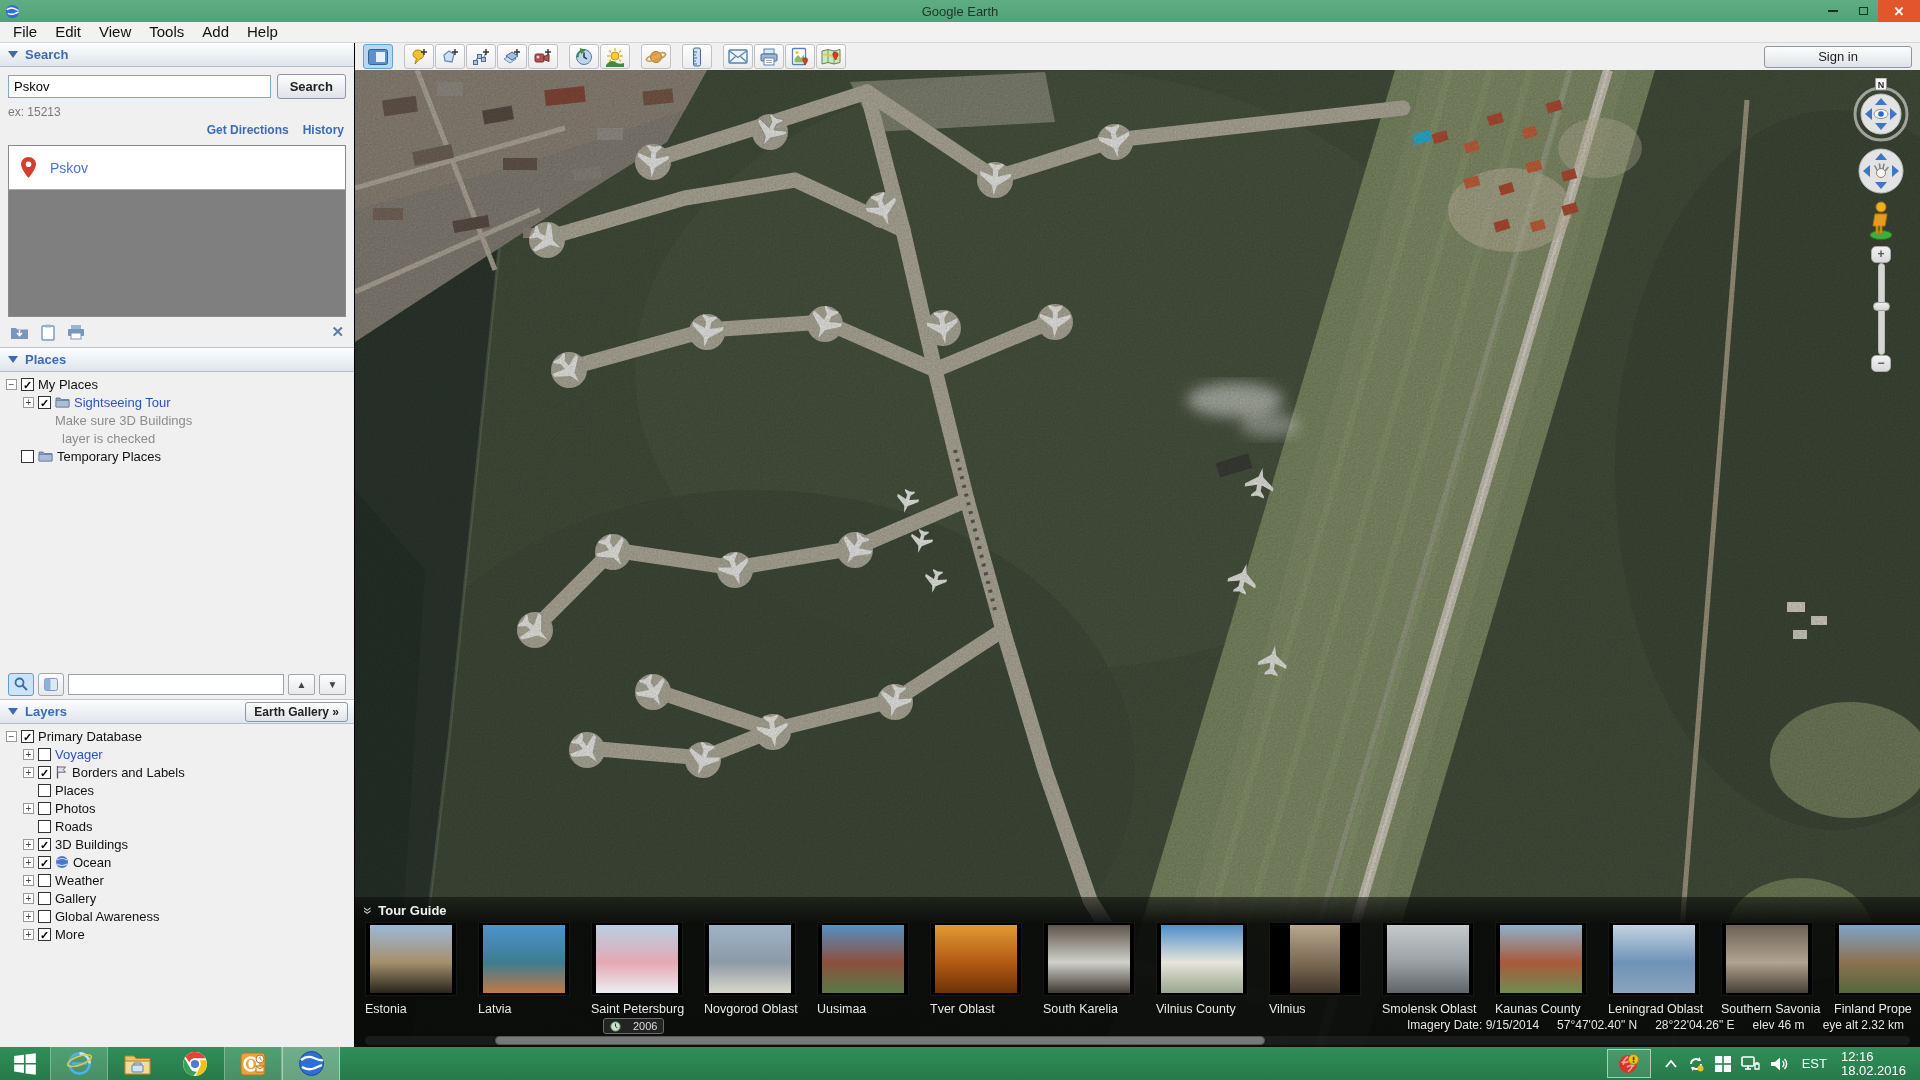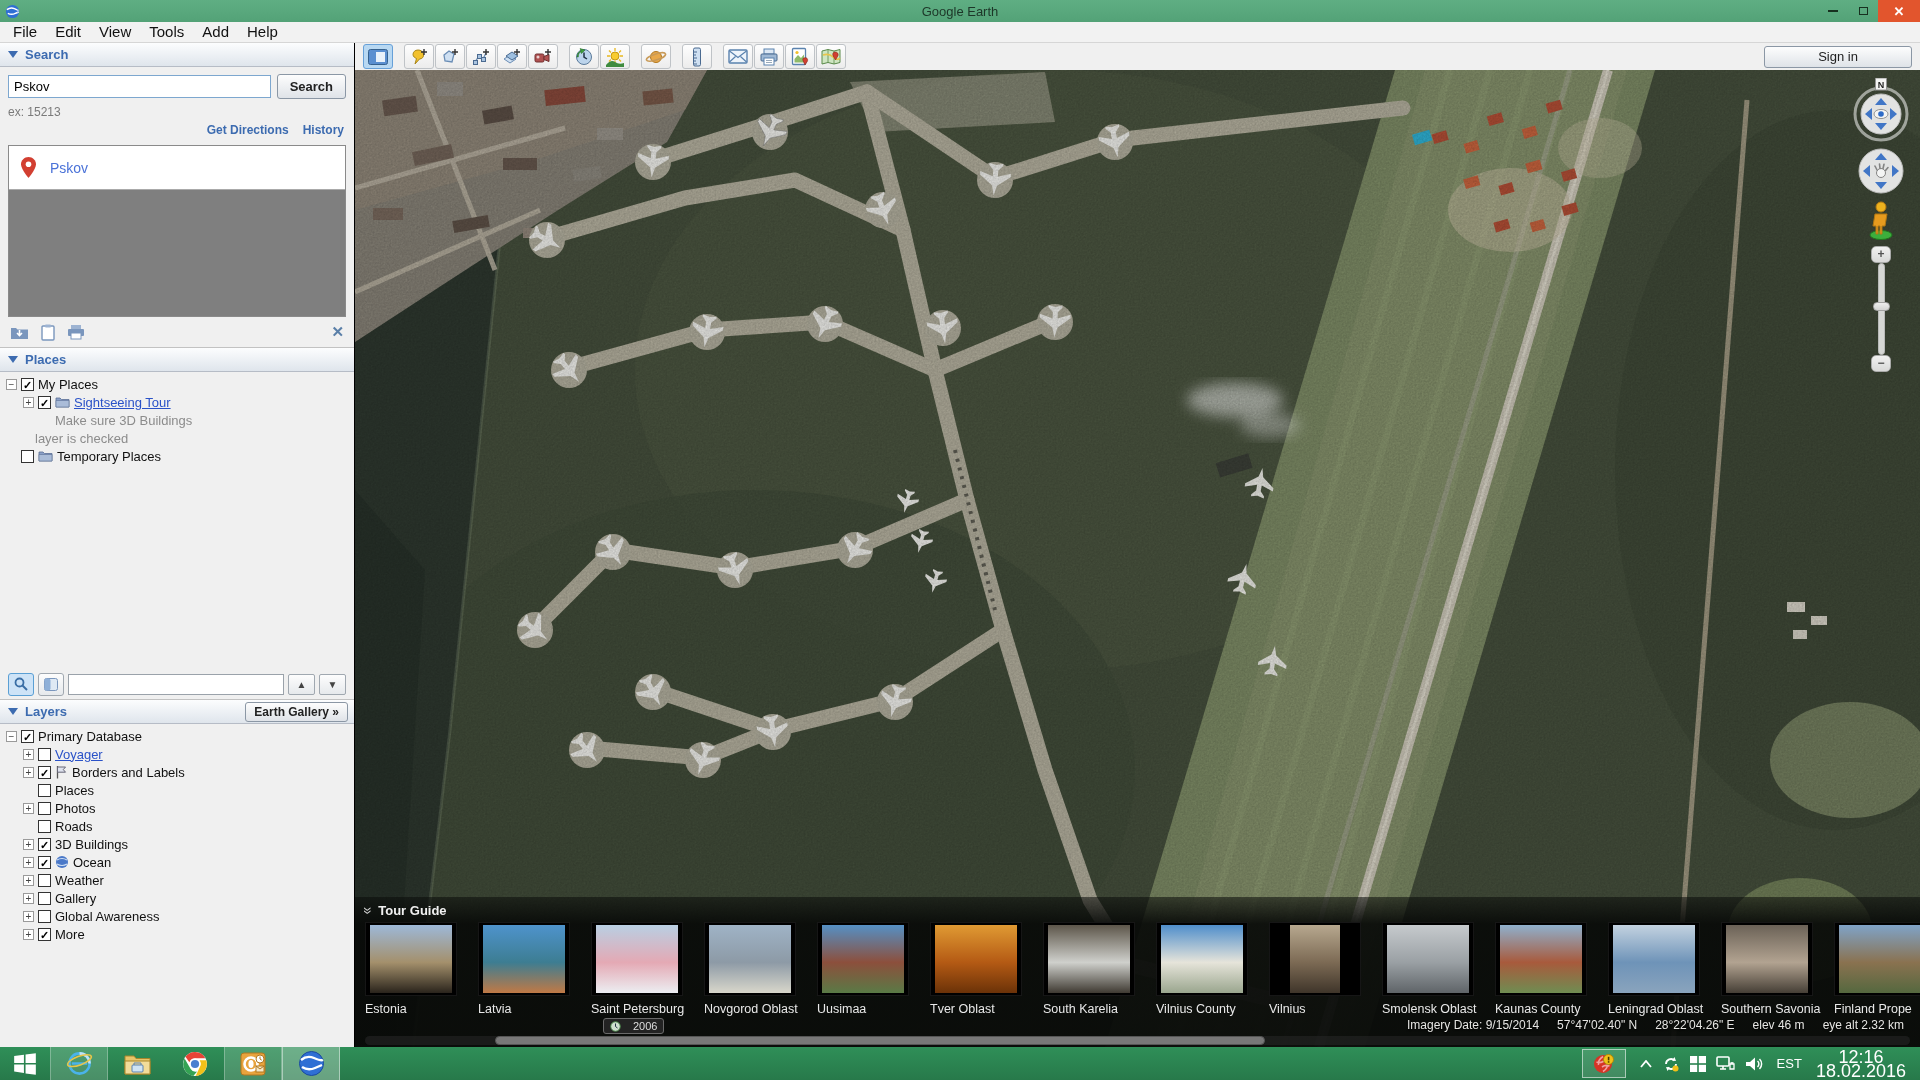--- a/index.html
+++ b/index.html
@@ -44,21 +44,21 @@
   .closex { color:#5a7fa8; font-size:15px; font-weight:bold; }
   .panel-sep { flex:none; height:1px; background:#c2c2c2; }
 
   .tree { flex:none; padding-top:3px; }
   .tree-row { display:flex; align-items:center; height:18px; gap:4px; }
   .expander { width:11px; height:11px; flex:none; border:1px solid #9a9a9a; background:#fff; font-size:10px; line-height:9px; text-align:center; color:#444; }
   .expander-spacer { width:11px; flex:none; }
   .cb { width:13px; height:13px; flex:none; border:1px solid #333; background:#fff; font-size:11px; line-height:12px; text-align:center; color:#000; font-weight:bold; }
   .tree-ic { flex:none; display:flex; align-items:center; }
   .lbl { font-size:13px; color:#111; white-space:nowrap; }
-  .lbl.link { color:#2a52c8; text-decoration:underline; }
+  .lbl.link { color:#2a52c8; }
   .lbl.note { color:#8c8c8c; }
 
   .sb-spacer { flex:1; }
 
   .filterrow { flex:none; height:30px; display:flex; align-items:center; gap:4px; padding:0 8px; }
   .sqbtn { width:26px; height:23px; border:1px solid #a0a8b0; border-radius:3px; background:linear-gradient(#fdfdfd,#e6e9ec); display:flex; align-items:center; justify-content:center; }
   .sqbtn.pressed { background:#cde3f7; border-color:#5a9fd4; }
   .filterrow input { flex:1; height:21px; border:1px solid #9aa2aa; background:#fff; }
   .arrbtn { width:27px; height:21px; border:1px solid #a0a8b0; border-radius:2px; background:linear-gradient(#fdfdfd,#e6e9ec); display:flex; align-items:center; justify-content:center; font-size:10px; color:#444; }
   .layershead { justify-content:flex-start; }
@@ -103,21 +103,21 @@
   
   .taskbar { position:absolute; left:0; bottom:0; width:100%; height:33px; background:linear-gradient(#2f8f58,#27794a); display:flex; align-items:stretch; z-index:10; }
   .tapp { width:58px; display:flex; align-items:center; justify-content:center; }
   .tapp.start { width:50px; }
   .tapp.open { background:rgba(255,255,255,.16); border-left:1px solid rgba(255,255,255,.28); border-right:1px solid rgba(255,255,255,.28); }
   .tapp.active { background:rgba(255,255,255,.30); border-left:1px solid rgba(255,255,255,.45); border-right:1px solid rgba(255,255,255,.45); }
   .tray { margin-left:auto; display:flex; align-items:center; gap:10px; padding-right:10px; }
   .avbox { width:44px; height:29px; border:1px solid rgba(255,255,255,.55); background:rgba(255,255,255,.12); display:flex; align-items:center; justify-content:center; margin-right:4px; }
   .trayic { display:flex; align-items:center; justify-content:center; }
   .tz { color:#fff; font-size:13px; margin:0 4px; }
-  .clock { text-align:center; color:#fff; font-size:18px; line-height:14px; padding-right:4px; }
+  .clock { text-align:left; color:#fff; font-size:13px; line-height:14px; padding-right:4px; }
 </style>
 </head>
 <body>
 
 <div id="root">
 
   <div class="titlebar">
     <svg class="appico" viewBox="0 0 16 16">
         <circle cx="8" cy="8" r="7" fill="#2f6fd4"></circle>
         <path d="M2,6 Q6,3 10,5 T14,6 M3,10 Q7,12 11,10 T14,9" stroke="#fff" stroke-width="1.6" fill="none"></path>
@@ -206,21 +206,21 @@
                 <path d="M1,2 h4 l1.5,1.5 H14 V11 H1 Z" fill="#8aa0c8" stroke="#5a6f96" stroke-width=".8"></path>
                 <path d="M1,4.5 H14 V11 H1 Z" fill="#aabcd8" stroke="#5a6f96" stroke-width=".6"></path>
               </svg>
             </span>
             <span class="lbl link">Sightseeing Tour</span>
           </div>
           <div class="tree-row" style="padding-left: 40px;">
             <span class="expander-spacer"></span>
             <span class="lbl note">Make sure 3D Buildings</span>
           </div>
-          <div class="tree-row" style="padding-left: 20px;">
+          <div class="tree-row" style="padding-left: 47px;">
             <span class="expander-spacer"></span>
             <span class="lbl note">layer is checked</span>
           </div>
           <div class="tree-row" style="padding-left: 6px;">
             <span class="expander-spacer"></span>
             <span class="cb"></span>
             <span class="tree-ic">
               <svg width="15" height="12" viewBox="0 0 15 12">
                 <path d="M1,2 h4 l1.5,1.5 H14 V11 H1 Z" fill="#8aa0c8" stroke="#5a6f96" stroke-width=".8"></path>
                 <path d="M1,4.5 H14 V11 H1 Z" fill="#aabcd8" stroke="#5a6f96" stroke-width=".6"></path>

